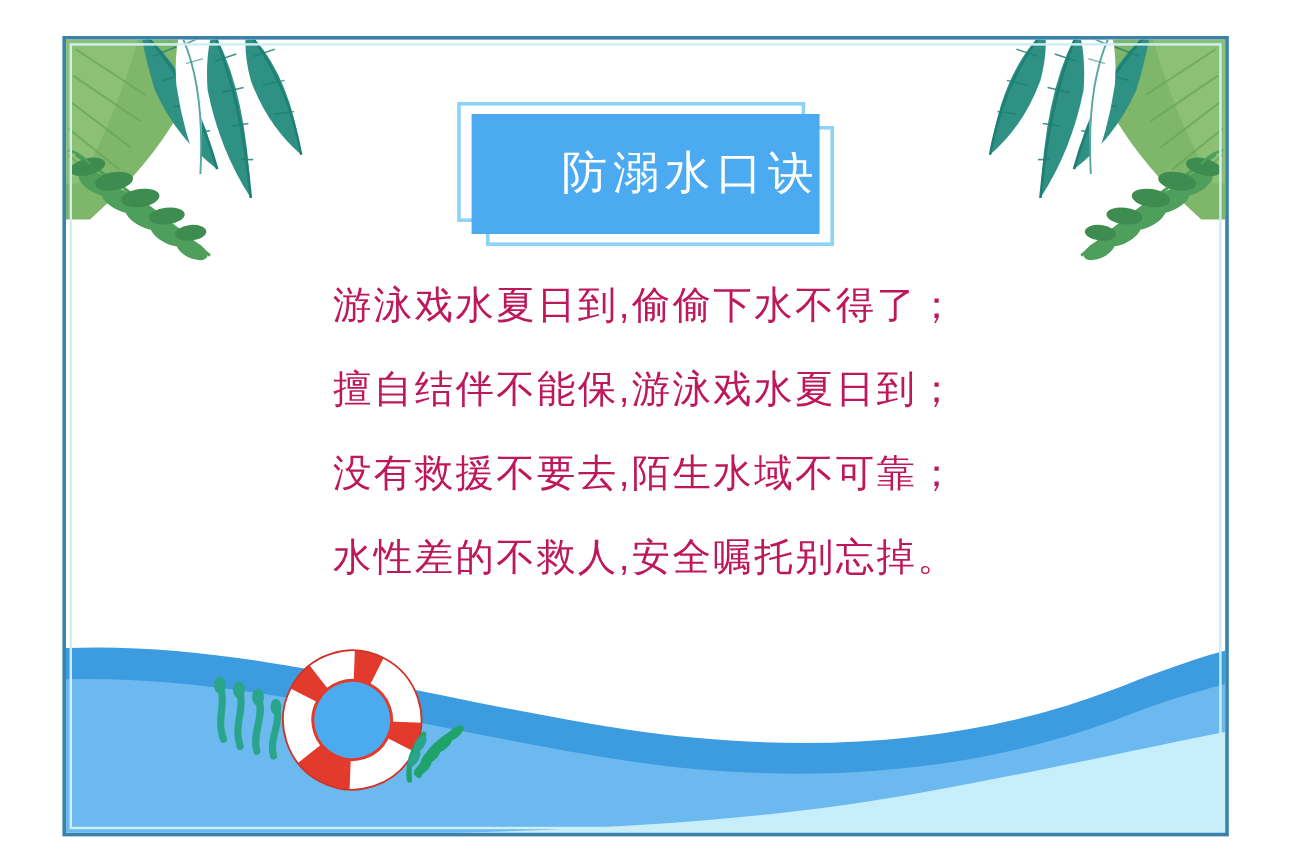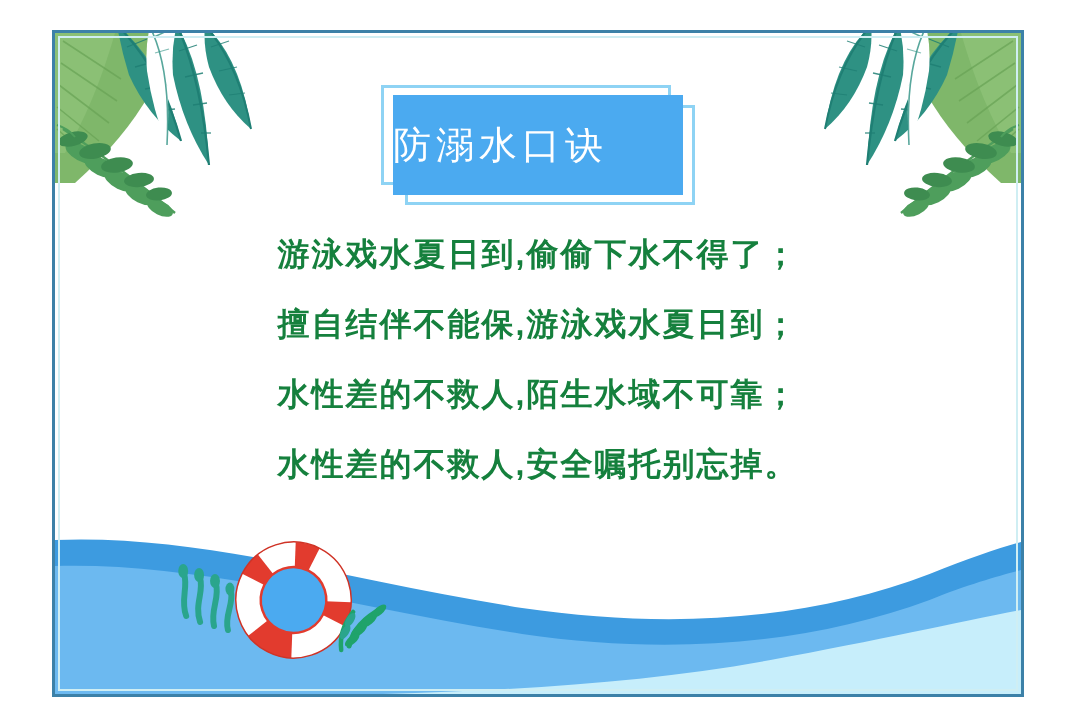--- a/index.html
+++ b/index.html
@@ -79,21 +79,21 @@
   }
   .title-box {
     position: absolute;
     left: 0;
     top: 0;
     width: 290px;
     height: 100px;
     background: #4BAAF0;
     display: flex;
     align-items: center;
-    justify-content: flex-start;
+    justify-content: flex-end;
     z-index: 2;
   }
   .title-text {
     color: #ffffff;
     font-size: 38px;
     letter-spacing: 5px;
     line-height: 1;
     white-space: nowrap;
     font-weight: 400;
   }
@@ -101,27 +101,26 @@
   
   .verse {
     position: absolute;
     left: 0;
     right: 0;
     top: 205px;
     z-index: 4;
     text-align: center;
   }
   .verse-line {
-    color: #15803d;
+    color: #be185d;
     font-size: 32px;
     letter-spacing: 2px;
     line-height: 1;
     margin: 0 0 38px 0;
     white-space: nowrap;
-    font-weight: bold;
   }
   .verse-line:last-child { margin-bottom: 12px; }
 
   
   .water {
     position: absolute;
     left: 0;
     bottom: 0;
     width: 100%;
     height: 190px;
@@ -284,21 +283,21 @@
       <div class="title-outline second"></div>
       <div class="title-box">
         <span class="title-text">防溺水口诀</span>
       </div>
     </div>
   </div>
 
   <div class="verse">
     <p class="verse-line">游泳戏水夏日到,偷偷下水不得了；</p>
     <p class="verse-line">擅自结伴不能保,游泳戏水夏日到；</p>
-    <p class="verse-line">水性差的不救人,陌生水域不可靠；</p>
+    <p class="verse-line">没有救援不要去,陌生水域不可靠；</p>
     <p class="verse-line">水性差的不救人,安全嘱托别忘掉。</p>
   </div>
 
   <div class="water">
     <svg viewBox="0 0 972 190" preserveAspectRatio="none" xmlns="http://www.w3.org/2000/svg">
 
       <path d="M0 36 C 150 30, 300 78, 470 104 C 620 126, 760 116, 880 70 C 920 54, 950 44, 972 38 L972 190 L0 190 Z" fill="#3D9BE0"></path>
 
       <path d="M0 62 C 150 58, 300 104, 470 130 C 620 152, 760 140, 880 96 C 920 80, 950 72, 972 66 L972 190 L0 190 Z" fill="#6CB9F0"></path>
 

